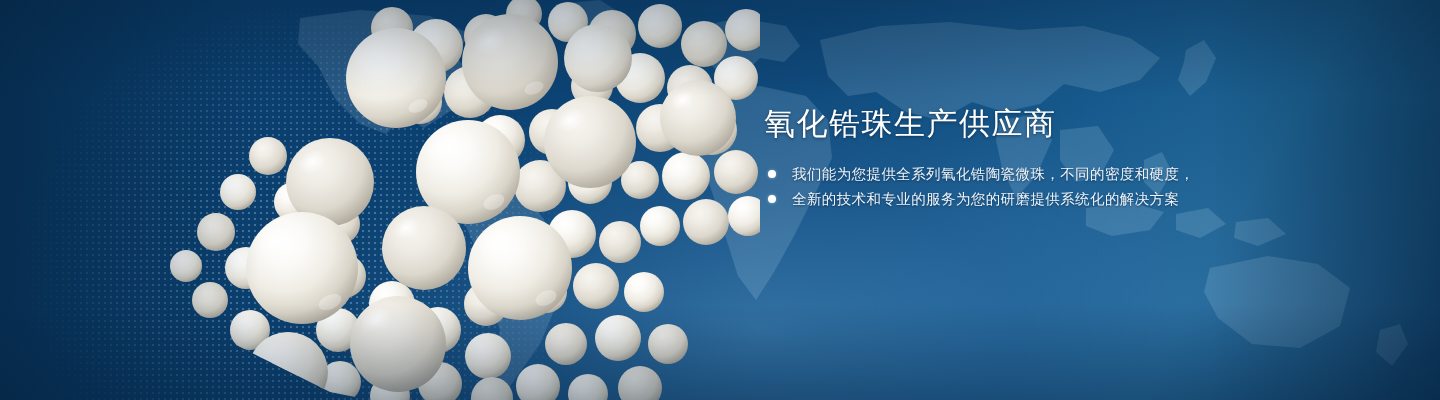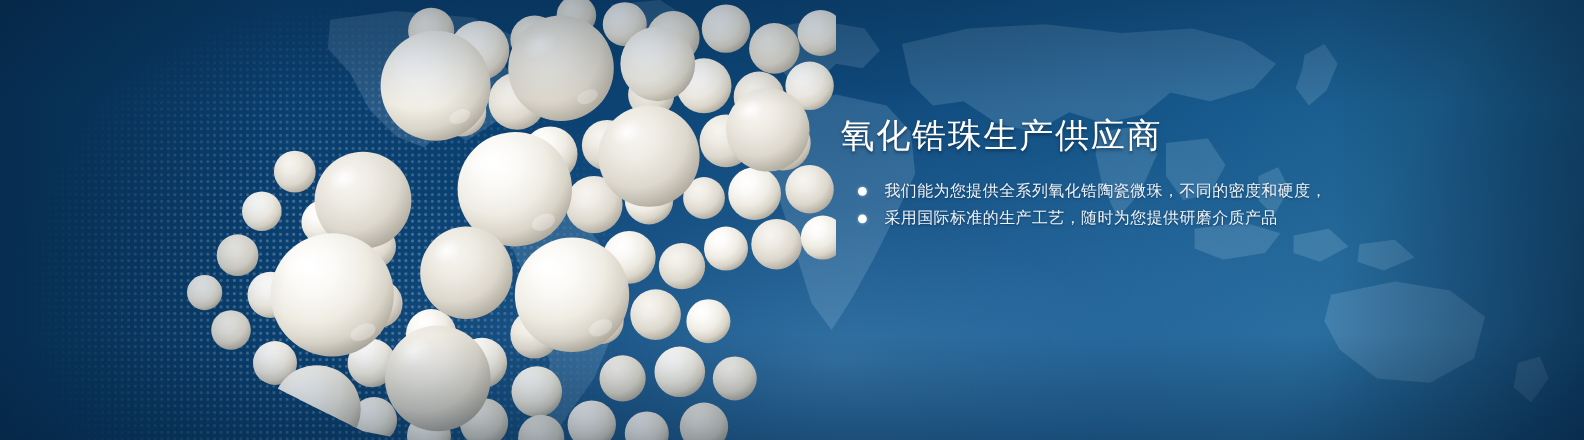--- a/index.html
+++ b/index.html
@@ -84,21 +84,21 @@
     font-size: 31px;
     font-weight: 400;
     letter-spacing: 1.5px;
     line-height: 40px;
     margin: 0 0 18px 0;
     text-shadow: 0 1px 3px rgba(2,24,46,0.55);
     white-space: nowrap;
   }
   .bullets {
     list-style: none;
-    margin: 12px;
+    margin: 0;
     padding: 0;
   }
   .bullet {
     position: relative;
     padding-left: 28px;
     color: #eef4fa;
     font-size: 14.5px;
     line-height: 24px;
     letter-spacing: 0.4px;
     margin-bottom: 1px;
@@ -328,18 +328,18 @@
   <div class="copy">
     <h1 class="headline">氧化锆珠生产供应商</h1>
 
     <ul class="bullets">
       <li class="bullet">
         <span class="dot"></span>
         <span>我们能为您提供全系列氧化锆陶瓷微珠，不同的密度和硬度，</span>
       </li>
       <li class="bullet">
         <span class="dot"></span>
-        <span>采用国际标准的生产工艺，随时为您提供研磨介质产品</span>
+        <span>全新的技术和专业的服务为您的研磨提供系统化的解决方案</span>
       </li>
     </ul>
   </div>
 
 </div>
 
 </body></html>

